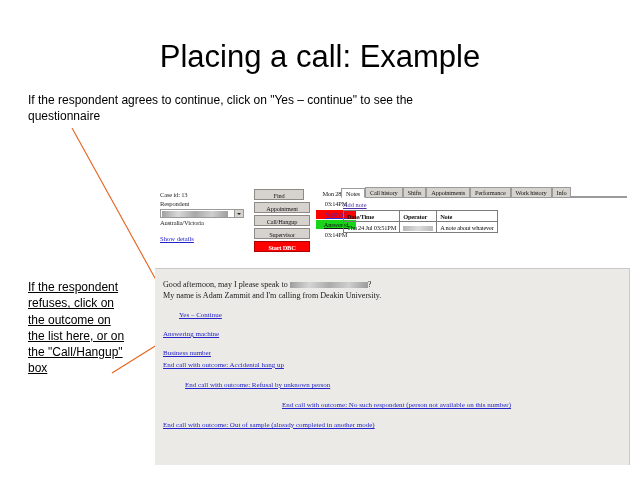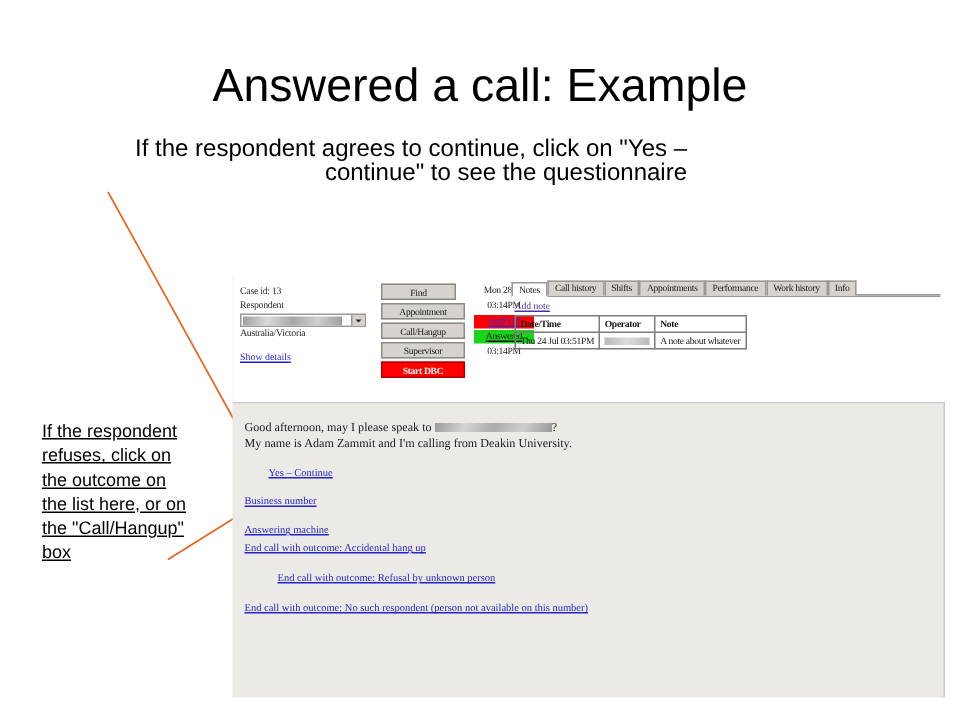--- a/index.html
+++ b/index.html
@@ -10,21 +10,21 @@
   }
   
   #slide-title{
     position:absolute;left:0;top:40px;width:640px;text-align:center;
     font-size:31px;font-weight:400;letter-spacing:0px;line-height:1.1;
     font-family:"Liberation Sans",sans-serif;
   }
   
   #anno-top{
     position:absolute;left:28px;top:92px;width:430px;
-    font-size:16px;line-height:16px;text-align:right;
+    font-size:12px;line-height:16px;
   }
   #anno-left{
     position:absolute;left:28px;top:279px;width:98px;
     font-size:12px;line-height:16.3px;text-decoration:underline;
   }
   
   .arrow-svg{position:absolute;left:0;top:0;width:640px;height:480px;pointer-events:none;}
   
   #app-screenshot{
     position:absolute;left:155px;top:184px;width:475px;height:281px;
@@ -104,28 +104,28 @@
   .linkline{
     display:block;margin:0 0 0 8px;font-size:7px;line-height:9px;
     color:#2424c8;text-decoration:underline;
   }
   .gap-a{margin-top:11px;}
   .gap-b{margin-top:10px;margin-left:24px;}
   .gap-c{margin-top:10px;}
   .gap-d{margin-top:3px;}
   .gap-e{margin-top:11px;padding-left:22px;}
   .gap-f{margin-top:11px;}
-  .gap-g{margin-top:11px;}
+  .gap-g{margin-top:11px;text-align:center;}
   .gap-h{margin-top:11px;}
   #right-edge{position:absolute;right:0;top:84px;width:1px;height:197px;background:#c9c9c9;}
 </style>
 </head>
 <body>
 
-<div id="slide-title">Answered a call: Example</div>
+<div id="slide-title">Placing a call: Example</div>
 
 <div id="anno-top">If the respondent agrees to continue, click on "Yes – continue" to see the questionnaire</div>
 <div id="anno-left">If the respondent refuses, click on the outcome on the list here, or on the "Call/Hangup" box</div>
 
 <svg class="arrow-svg">
   <defs>
     <marker id="ah" markerWidth="7" markerHeight="7" refX="5" refY="3" orient="auto">
       <path d="M0,0 L7,3 L0,6 z" fill="#e8601c"></path>
     </marker>
   </defs>
@@ -196,20 +196,21 @@
   <div id="right-edge"></div>
 
   <div id="script-area">
     <div class="script-line gap-a">
       <span>Good afternoon, may I please speak to</span>
       <span class="redact-inline"></span><span>?</span>
     </div>
     <div class="script-line">My name is Adam Zammit and I'm calling from Deakin University.</div>
 
     <a class="linkline gap-b" href="#">Yes – Continue</a>
+    <a class="linkline gap-c" href="#">Answering machine</a>
     <a class="linkline gap-c" href="#">Business number</a>
-    <a class="linkline gap-c" href="#">Answering machine</a>
 
     <a class="linkline gap-d" href="#">End call with outcome: Accidental hang up</a>
     <a class="linkline gap-e" href="#">End call with outcome: Refusal by unknown person</a>
     <a class="linkline gap-g" href="#">End call with outcome: No such respondent (person not available on this number)</a>
+    <a class="linkline gap-h" href="#">End call with outcome: Out of sample (already completed in another mode)</a>
   </div>
 </div>
 
 </body></html>

